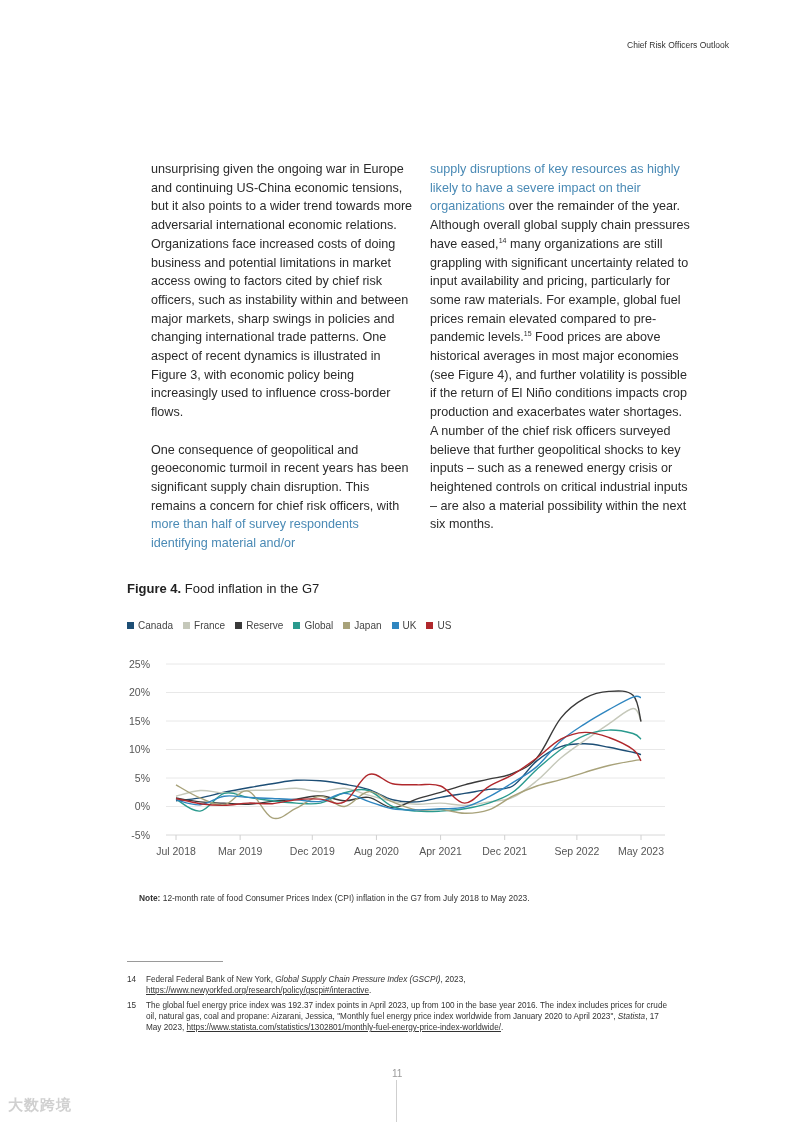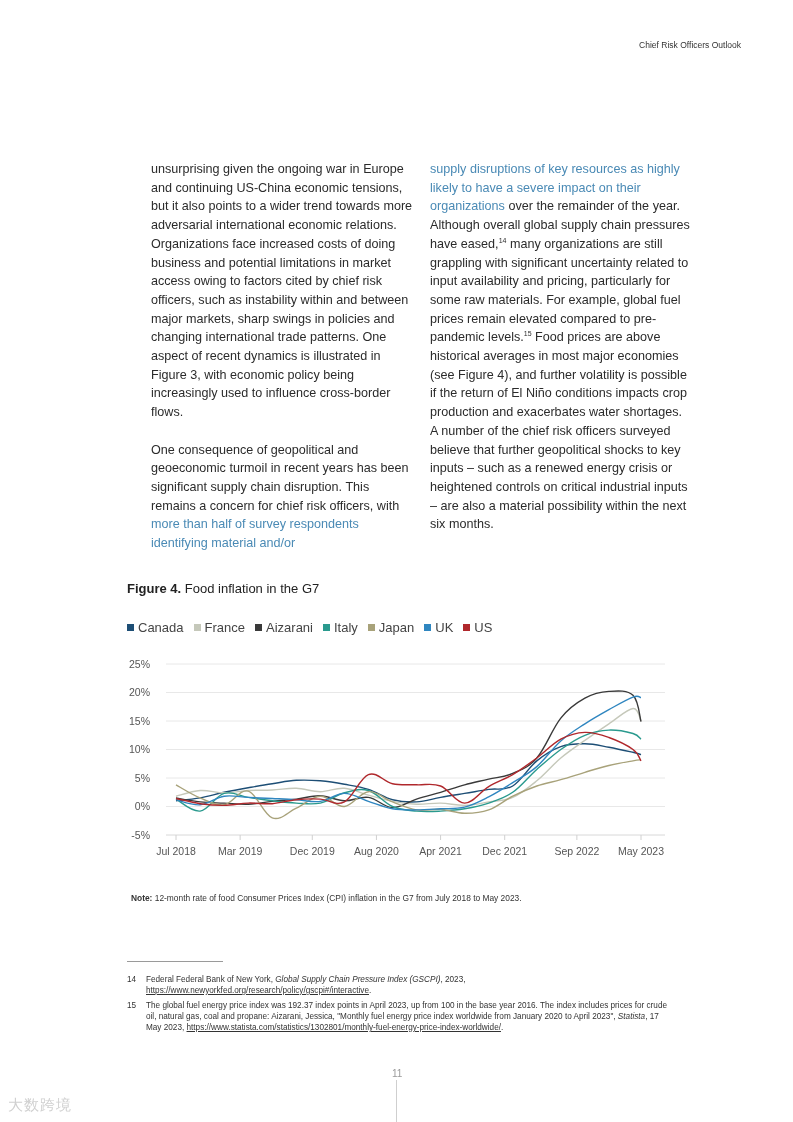--- a/index.html
+++ b/index.html
@@ -1,40 +1,40 @@
 <!DOCTYPE html>
 <html><head>
 <meta charset="utf-8">
 <style>
   html, body { margin: 0; padding: 0; background: #ffffff; }
   body { width: 793px; height: 1122px; position: relative; overflow: hidden; font-family: "Liberation Sans", sans-serif; color: #222; }
-  .running-head { position: absolute; top: 40px; right: 52px; font-size: 8.5px; color: #333; }
+  .running-head { position: absolute; top: 40px; right: 64px; font-size: 8.5px; color: #333; }
   .col { position: absolute; top: 160px; width: 262px; font-size: 12.6px; line-height: 18.7px; color: #2b2b2b; margin-left: 24px; }
   .col-left { left: 127px; }
   .col-right { left: 406px; width: 262px; }
   .col p { margin: 0 0 18.7px 0; }
   .hl { color: #4a8ab5; }
   .hlb { color: #4a8ab5; font-weight: normal; }
   sup { font-size: 7px; line-height: 0; vertical-align: super; }
   .fig-title { position: absolute; left: 127px; top: 581px; font-size: 13px; color: #222; }
   .fig-title b { font-weight: bold; text-align: right; }
-  .legend { position: absolute; left: 127px; top: 620px; font-size: 13px; color: #444; display: flex; gap: 0; align-items: flex-end; }
+  .legend { position: absolute; left: 127px; top: 620px; font-size: 10px; color: #444; display: flex; gap: 0; align-items: flex-end; }
   .legend-item { display: flex; align-items: center; margin-right: 10px; }
   .swatch { width: 7px; height: 7px; display: inline-block; margin-right: 4px; }
   .chart { position: absolute; left: 120px; top: 650px; width: 560px; height: 220px; }
   .note { position: absolute; left: 127px; top: 893px; width: 540px; font-size: 8.4px; line-height: 11.5px; color: #333; }
-  .note p { margin: 0 0 6px 4px; }
+  .note p { margin: 0 0 6px 12px; }
   .note a, .fn a { color: #333; text-decoration: underline; }
   .fn-rule { position: absolute; left: 127px; top: 961px; width: 96px; height: 1px; background: #9a9a9a; }
   .fn { position: absolute; left: 127px; top: 974px; width: 540px; font-size: 8.2px; line-height: 11px; color: #333; }
   .fn-item { display: flex; margin-bottom: 4px; }
   .fn-num { width: 19px; flex-shrink: 0; }
   .page-num { position: absolute; left: 392px; top: 1068px; font-size: 10px; color: #9a9a9a; }
   .page-line { position: absolute; left: 396px; top: 1080px; width: 1px; height: 42px; background: #cfcfcf; }
-  .watermark { position: absolute; left: 8px; top: 1096px; font-size: 15px; color: #d0d0d0; letter-spacing: 1px; font-weight: normal; }
+  .watermark { position: absolute; left: 8px; top: 1096px; font-size: 15px; color: #d0d0d0; letter-spacing: 1px; font-weight: bold; }
 </style>
 </head>
 <body>
 
 <div class="running-head">Chief Risk Officers Outlook</div>
 
 <div class="col col-left">
   <p>unsurprising given the ongoing war in Europe and continuing US-China economic tensions, but it also points to a wider trend towards more adversarial international economic relations. Organizations face increased costs of doing business and potential limitations in market access owing to factors cited by chief risk officers, such as instability within and between major markets, sharp swings in policies and changing international trade patterns. One aspect of recent dynamics is illustrated in Figure 3, with economic policy being increasingly used to influence cross-border flows.</p>
   <p><span>One consequence of geopolitical and geoeconomic turmoil in recent years has been significant supply chain disruption. This remains a concern for chief risk officers, with </span><span class="hl">more than half of survey respondents identifying </span><span class="hlb">material and/or</span></p>
 </div>
@@ -49,25 +49,25 @@
     <div class="legend-item">
       <span class="swatch" style="background: rgb(29, 78, 117);"></span>
       <span>Canada</span>
     </div>
     <div class="legend-item">
       <span class="swatch" style="background: rgb(197, 200, 186);"></span>
       <span>France</span>
     </div>
     <div class="legend-item">
       <span class="swatch" style="background: rgb(58, 58, 58);"></span>
-      <span>Aizarani</span>
+      <span>Reserve</span>
     </div>
     <div class="legend-item">
       <span class="swatch" style="background: rgb(42, 154, 142);"></span>
-      <span>Italy</span>
+      <span>Global</span>
     </div>
     <div class="legend-item">
       <span class="swatch" style="background: rgb(168, 162, 122);"></span>
       <span>Japan</span>
     </div>
     <div class="legend-item">
       <span class="swatch" style="background: rgb(47, 134, 192);"></span>
       <span>UK</span>
     </div>
     <div class="legend-item">

